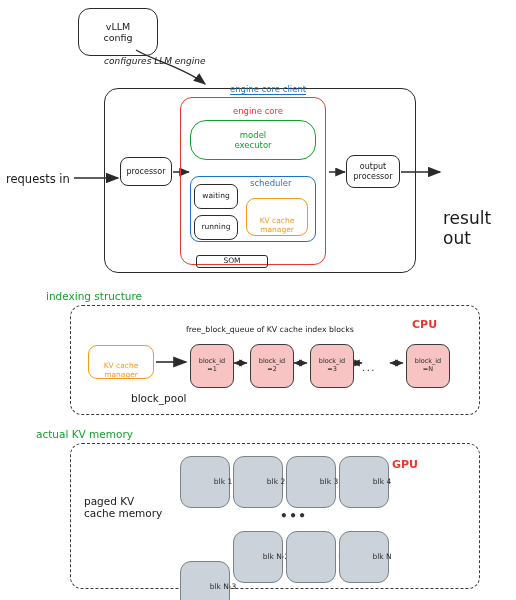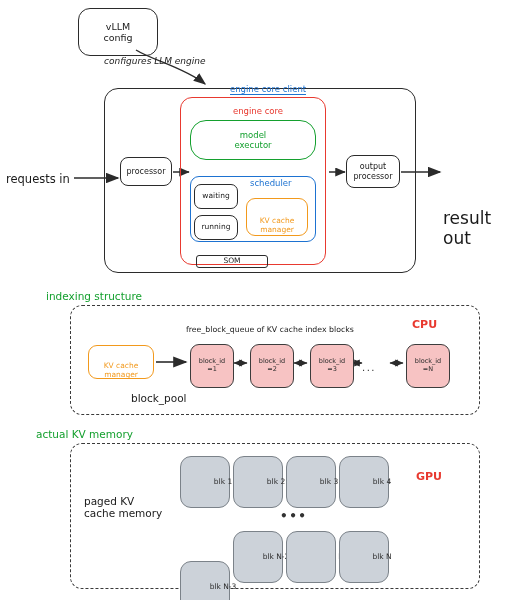--- a/index.html
+++ b/index.html
@@ -82,21 +82,21 @@
   }
   .gpu-block .lbl{font-size:7.5px;color:#2b2b2b;margin-left:36px;}
 
   
   #requests-in{left:6px;top:172px;font-size:11.5px;}
   #result-out{left:443px;top:172px;font-size:17px;margin-top:36px;}
   #configures-label{left:104px;top:56px;font-size:9px;font-style:italic;}
   #indexing-label{left:46px;top:290px;font-size:10.5px;}
   #actual-kv-label{left:36px;top:428px;font-size:10.5px;}
   #cpu-label{left:412px;top:318px;font-size:11px;font-weight:bold;}
-  #gpu-label{left:416px;top:458px;font-size:11px;font-weight:bold;margin-top:12px;}
+  #gpu-label{left:392px;top:458px;font-size:11px;font-weight:bold;}
   #fbq-label{left:186px;top:325px;font-size:7.8px;}
   #block-pool-label{left:131px;top:392px;font-size:10.5px;}
   #paged-kv-label{left:84px;top:495px;font-size:10.5px;}
   #kvm-idx{left:88px;top:345px;width:66px;height:34px;border-radius:9px;}
   #kvm-idx .lbl{font-size:7.5px;}
   #idx-ellipsis{left:362px;top:362px;font-size:10px;letter-spacing:1.5px;color:#333;}
   #gpu-ellipsis{left:280px;top:509px;font-size:12px;letter-spacing:1.5px;color:#333;font-weight:bold;}
 
   svg.overlay{position:absolute;left:0;top:0;width:516px;height:600px;pointer-events:none;}
 </style>

